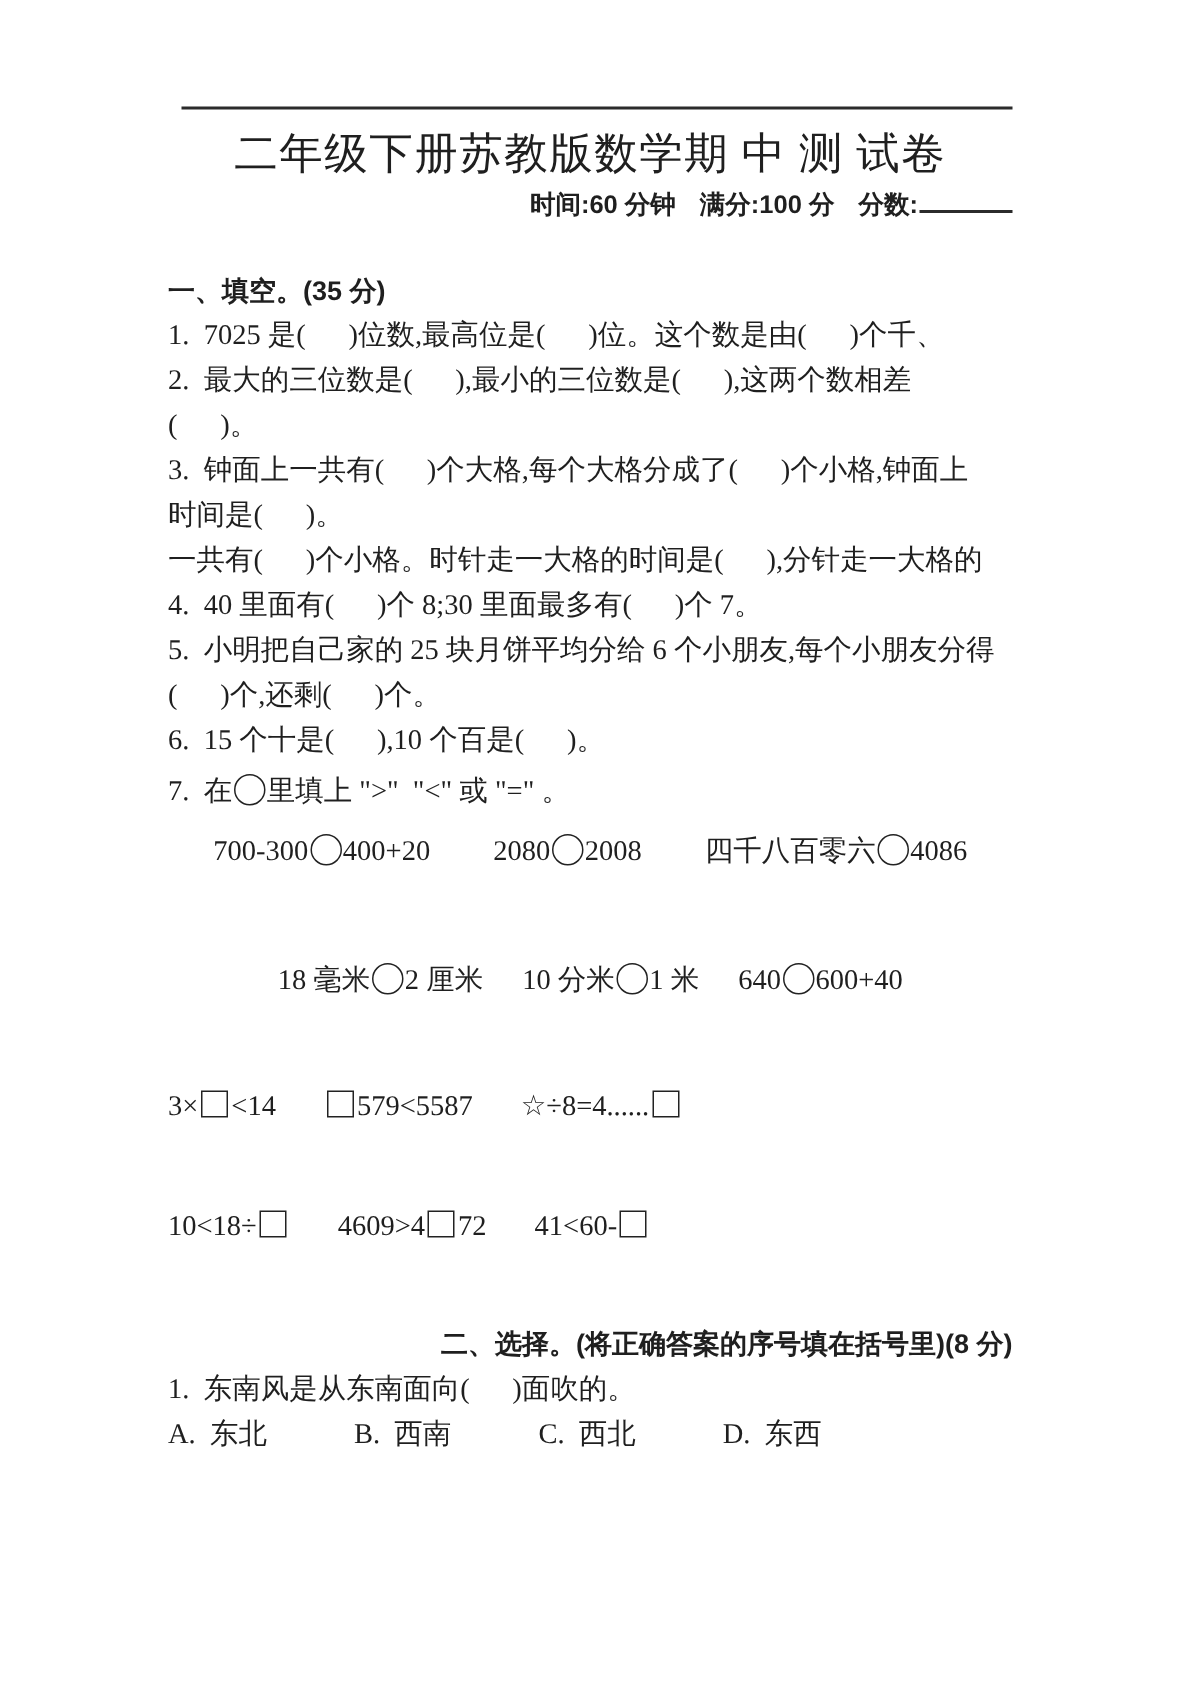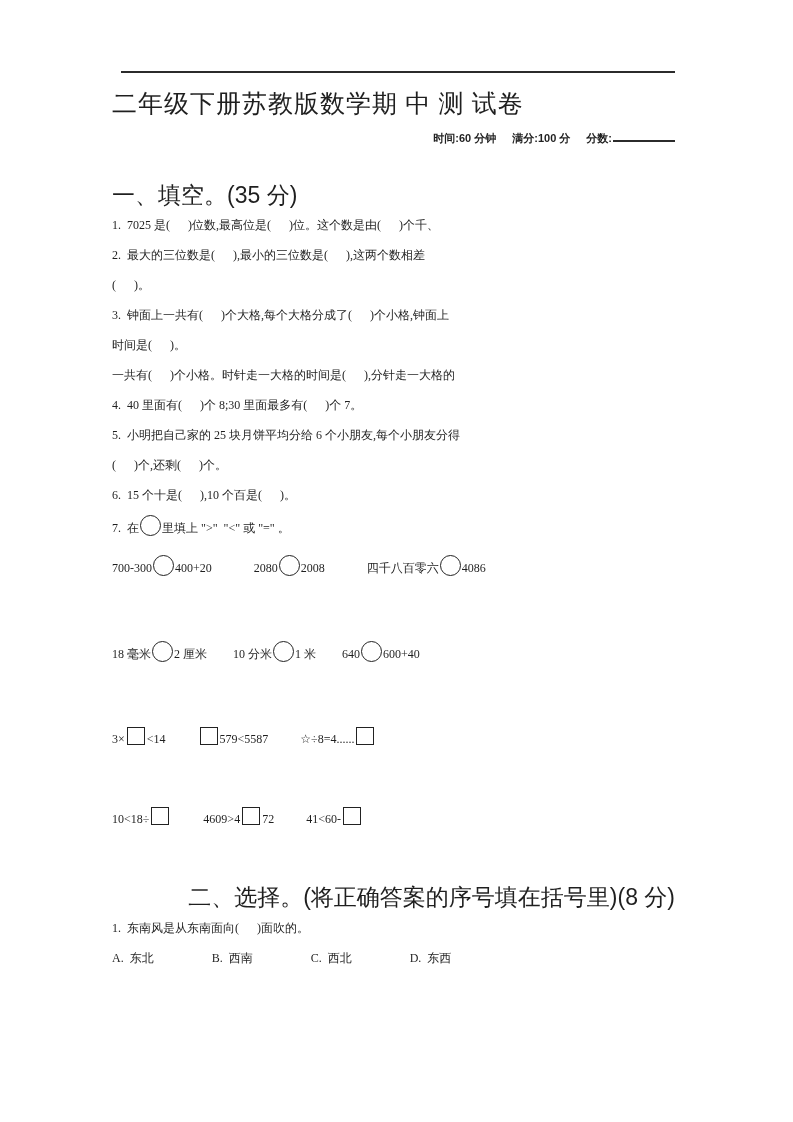--- a/index.html
+++ b/index.html
@@ -14,53 +14,54 @@
   .rule {
     margin:71px 118px 0 121px;
     border-top:2px solid #2b2b2b;
     height:0;
   }
   .content { padding:0 118px 0 112px; }
   .title {
     margin:12px 0 0 0;
     font-family:"Liberation Serif","DejaVu Serif",serif;
     font-weight:normal;
-    font-size:25px; line-height:37px;
+    font-size:29px; line-height:37px;
+    text-align:center;
     letter-spacing:1px;
     white-space:pre;
   }
   .meta {
     margin-top:3px;
-    font-size:11px; line-height:24px;
+    font-size:17px; line-height:24px;
     text-align:right;
     font-weight:bold;
     white-space:pre;
   }
   .meta .m-gap { display:inline-block; width:16px; }
   .score-line {
     display:inline-block;
     width:62px; height:15px;
     border-bottom:2px solid #2b2b2b;
     margin-left:1px;
   }
   .sec-heading {
     margin-top:7px;
-    font-size:23px; line-height:29px;
-    font-weight:normal;
+    font-size:18px; line-height:29px;
+    font-weight:bold;
     white-space:pre;
   }
   .sec-heading.second { margin-top:3px; line-height:31px;text-align:right; }
   .line {
-    font-size:12px; line-height:30px;
+    font-size:19px; line-height:30px;
     white-space:pre;
     font-family:"Liberation Serif","DejaVu Serif",serif;
   }
   .q7row  { line-height:37px; }
   .q8row  { line-height:36px; }
-  .cmp-row { line-height:43px; }
+  .cmp-row { line-height:43px;text-align:center; }
   .sqr-row { line-height:40px; }
   .cmp-row .grp { margin-right:42px; }
   .cmp-row.tight .grp { margin-right:26px; }
   .cmp-row .grp:last-child, .sqr-row .grp:last-child { margin-right:0; }
   .sqr-row .grp { margin-right:32px; }
   .opt-row span { display:inline-block; }
   .opts-wide span { margin-right:58px; }
   .opt-row span:last-child { margin-right:0; }
   
   .o-blank {

